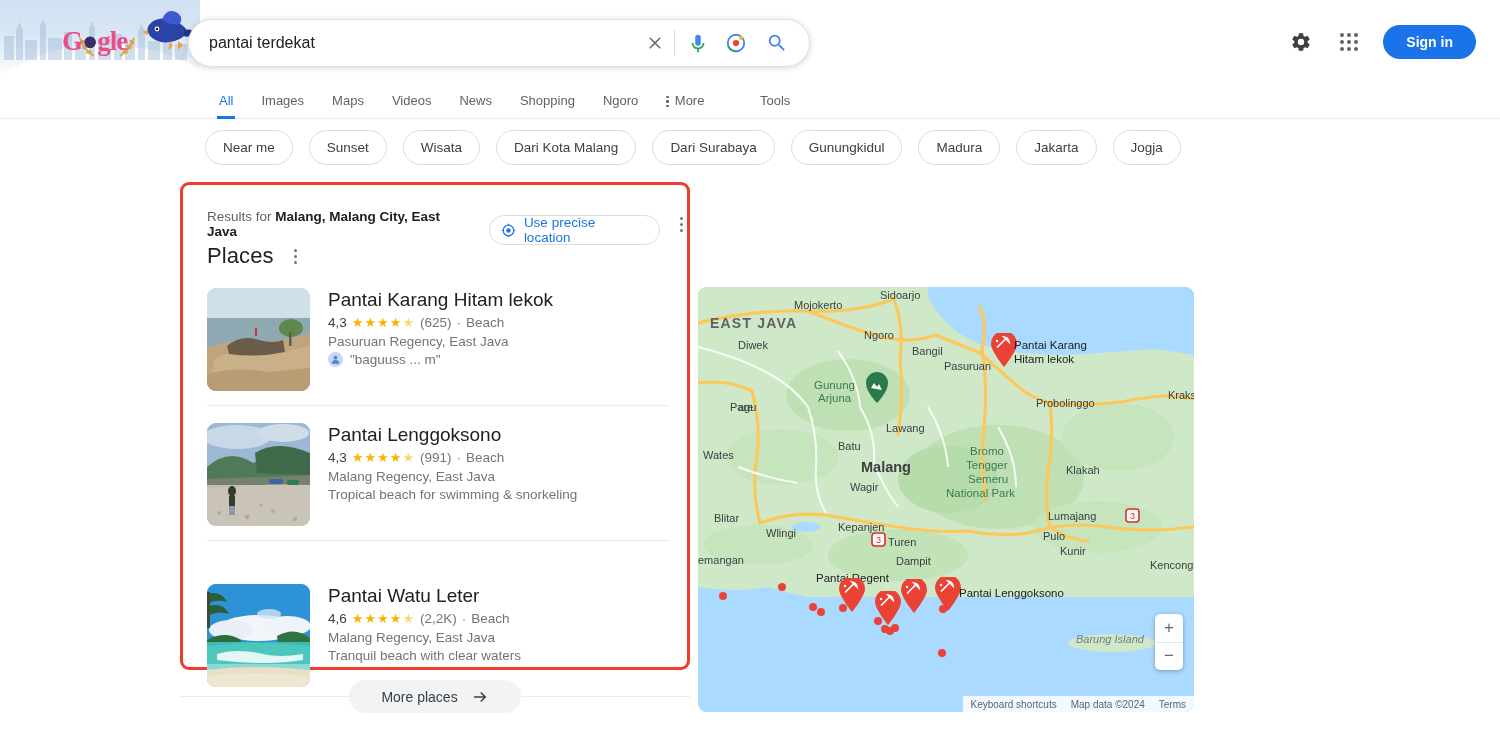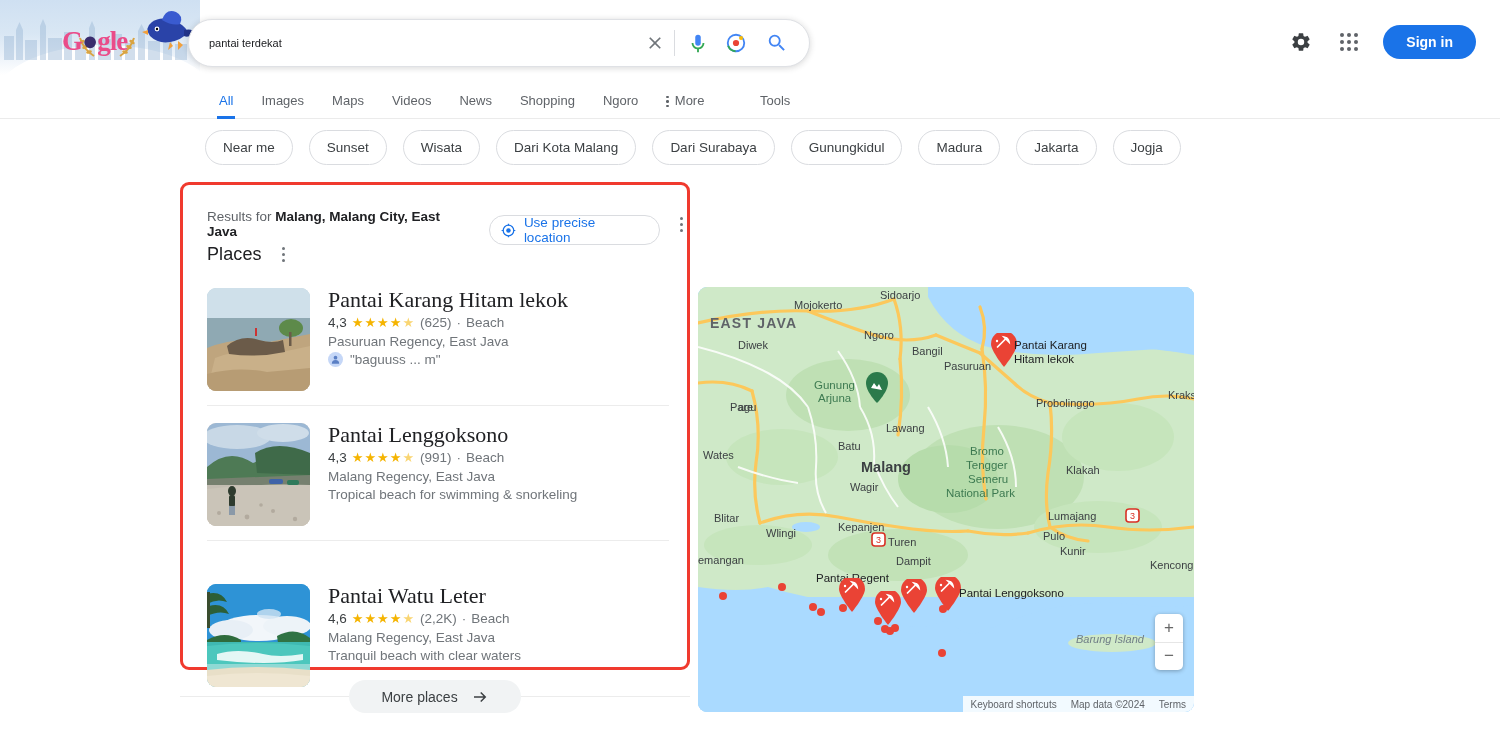--- a/index.html
+++ b/index.html
@@ -38,21 +38,21 @@
   .wreath{ position:absolute; left:76px; top:34px; }
 
   
   .searchbar {
     position: absolute; left: 188px; top: 19px; width: 622px; height: 48px;
     background: #fff; border: 1px solid #dfe1e5; border-radius: 24px;
     box-shadow: 0 1px 6px rgba(32,33,36,.18);
     display: flex; align-items: center; padding: 0 14px 0 20px;
   }
   .search-input {
-    flex: 1; border: none; outline: none; font-size: 11px; color: #202124;
+    flex: 1; border: none; outline: none; font-size: 16px; color: #202124;
     font-family: "Liberation Sans", sans-serif; background: transparent;
   }
   .sb-icon { display:flex; align-items:center; justify-content:center; cursor:pointer; }
   .sb-clear { width: 34px; height: 34px; color:#70757a; }
   .sb-div { width:1px; height:26px; background:#dadce0; margin:0 6px 0 2px; }
   .sb-mic { width:34px; height:34px; }
   .sb-lens { width:34px; height:34px; margin-left:4px;}
   .sb-go { width:36px; height:34px; margin-left:6px; }
 
   
@@ -106,31 +106,31 @@
     display:flex; align-items:center; gap:8px; border:1px solid #dadce0;
     border-radius:16px; height:30px; padding:0 14px 0 11px; cursor:pointer;
     font-size:13.5px; color:#1a73e8;margin-top:12px;
   }
   .kebab{ display:flex; flex-direction:column; gap:3px; cursor:pointer; padding:4px;}
   .kebab i{ width:3px; height:3px; border-radius:50%; background:#70757a; display:block;}
 
   .places-title{
     position:absolute; left:24px; top:58px; display:flex; align-items:center; gap:16px;
   }
-  .places-title h2{ font-size:18px; font-weight:400; color:#202124; letter-spacing:.1px;}
+  .places-title h2{ font-size:22px; font-weight:400; color:#202124; letter-spacing:.1px;}
 
   .place-list{ position:absolute; left:24px; top:100px; right:18px; }
   .place {
     display:flex; gap:18px; padding:3px 0 14px 0; cursor:pointer;
     border-bottom:1px solid #ececec; margin-bottom:14px;
   }
   .place:last-child{ border-bottom:none;margin-top:40px; }
   .thumb{ width:103px; height:103px; border-radius:9px; flex:none; overflow:hidden; position:relative;}
   .pinfo{ padding-top:2px; }
-  .pname{ font-size:22px; color:#202124; margin-bottom:5px; line-height:20px;font-family:Liberation Serif, serif;}
+  .pname{ font-size:19px; color:#202124; margin-bottom:5px; line-height:20px;}
   .prating{ font-size:13.5px; color:#70757a; display:flex; align-items:center; gap:5px; margin-bottom:4px;}
   .prating .score{color:#3c4043;}
   .stars{ color:#f5b400; letter-spacing:1px; font-size:13px; line-height:1; display:inline-flex;}
   .paddr{ font-size:13.5px; color:#70757a; margin-bottom:3px; }
   .pdesc{ font-size:13.5px; color:#70757a; }
   .pquote{ font-size:13.5px; color:#70757a; display:flex; align-items:center; gap:7px; margin-top:2px;}
   .avatar{
     width:15px;height:15px;border-radius:50%;background:#c5d7f7;display:flex;
     align-items:center;justify-content:center;flex:none;
   }

